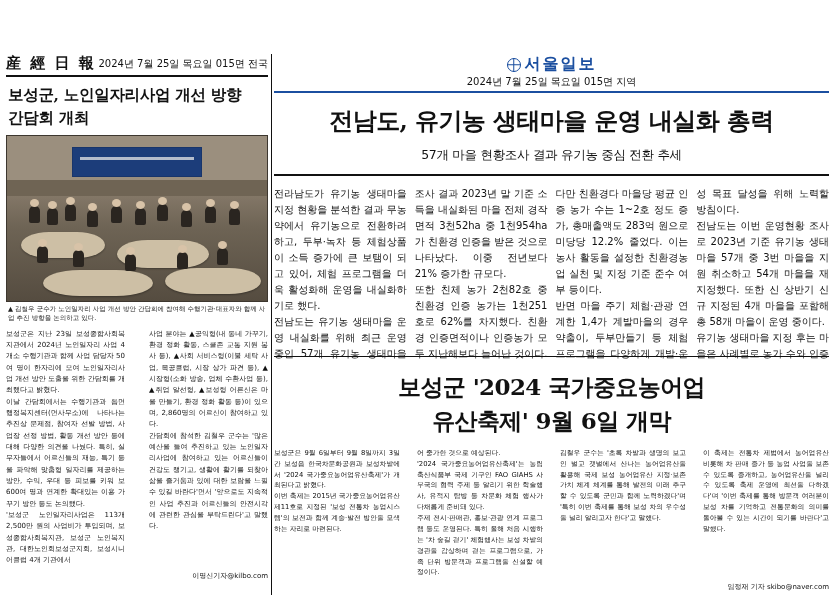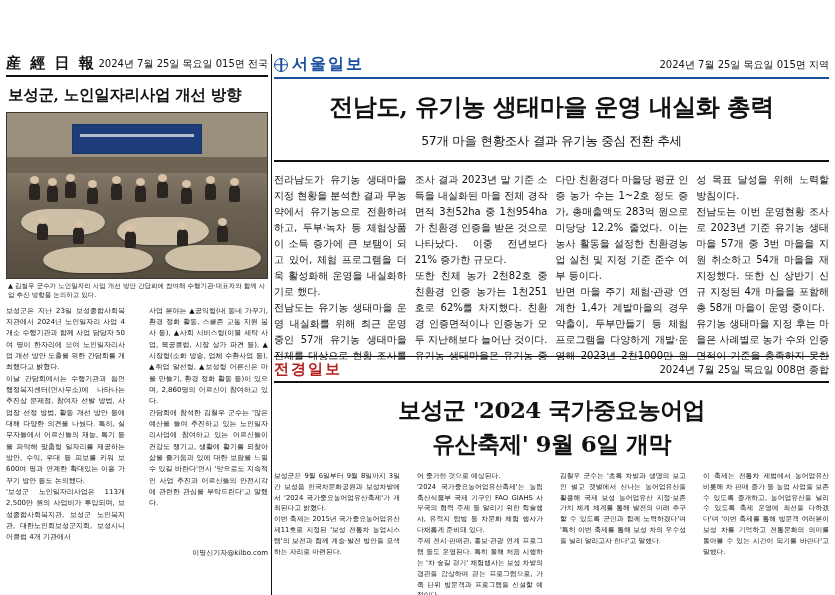--- a/index.html
+++ b/index.html
@@ -34,21 +34,21 @@
   .photo .ph{position:absolute;width:9px;height:8px;border-radius:50%;background:#d8c3a8;}
   .photo .wall{position:absolute;left:0;top:0;width:100%;height:44px;background:#9b8f7e;}
   .photo .wall2{position:absolute;left:0;top:44px;width:100%;height:16px;background:#6f6454;}
   .cap{font-size:6.5px;line-height:1.45;color:#222;margin:3px 2px 5px 2px;}
   .cols{display:flex;gap:24px;}
   .col{flex:1;font-size:7px;line-height:1.62;text-align:justify;color:#111;}
   .byline{font-size:7px;text-align:right;margin-top:4px;color:#111;}
 
   
   #art-tr{left:274px;top:6px;width:555px;height:300px;}
-  #art-tr .mast{border-bottom:2px solid #1b4fa0;}
+  #art-tr .mast{border-bottom:2px solid #1b4fa0;flex-direction:column;}
   #art-tr .mast-name{font-size:16px;color:#1b4fa0;display:flex;align-items:center;gap:4px;}
   .globe{width:12px;height:12px;border-radius:50%;border:1.5px solid #1b4fa0;position:relative;display:inline-block;}
   .globe:before{content:"";position:absolute;left:50%;top:-1px;bottom:-1px;width:1.5px;background:#1b4fa0;transform:translateX(-50%);}
   .globe:after{content:"";position:absolute;top:50%;left:-1px;right:-1px;height:1.5px;background:#1b4fa0;transform:translateY(-50%);}
   .hl-tr{font-family:"DejaVu Serif",serif;font-weight:bold;font-size:24px;text-align:center;margin:12px 0 10px 0;letter-spacing:-0.6px;}
   .sub-tr{font-size:12.5px;font-weight:normal;text-align:center;margin:4px 0 10px 0;letter-spacing:-0.3px;}
   .sub-rule{border-top:1px solid #111;border-bottom:1px solid #111;height:0;margin:0 0 10px 0;}
   .cols5{display:flex;gap:8px;}
   .cols5 .col{font-size:10px;line-height:1.6;}
 
@@ -68,20 +68,21 @@
 
 <div class="page">
 
   <div class="clip" id="art-left">
     <div class="mast">
       <div class="mast-name">産 經 日 報</div>
       <div class="mast-date">2024년 7월 25일 목요일 015면 전국</div>
     </div>
 
     <div class="hl-left">보성군, 노인일자리사업 개선 방향</div>
+    <div class="hl-left" style="margin-top:-4px">간담회 개최</div>
 
     <div class="photo">
       <div class="room"></div>
       <div class="wall"></div>
       <div class="wall2"></div>
       <div class="banner"></div>
       <div class="tbl t1"></div>
         <div class="tbl t2"></div>
         <div class="tbl t3"></div>
         <div class="tbl t4"></div>
@@ -156,24 +157,20 @@
 전남도는 이번 운영현황 조사로 2023년 기준 유기농 생태마을 57개 중 3번 마을을 지원 취소하고 54개 마을을 재지정했다. 또한 신 상반기 신규 지정된 4개 마을을 포함해 총 58개 마을이 운영 중이다.
 유기농 생태마을 지정 후는 마을은 사례별로 농가 수와 인증 면적이 기준을 충족하지 못한 마을 1곳, 비대도적 마을도가 발생한 마을 2곳이다. 반면 2021년 7월 종류 2곳 신청에 심사로 재지정 예비를 결정할 계획이다.
 유덕규 전남도 친환경농업과장은 '유기농 생태마을의 친환경농업 실천을 확인하고 체험 운영 및 지역을 구축함으로써 '유기농 생태마을 운영 내실화를 통해 지속 가능한 친환경농업 조성에 최선을 다하겠다'고 말했다.</div>
     </div>
     <div class="byline">이용윤 기자</div>
   </div>
 
   <div class="vrule" style="left:274px;top:308px;width:555px;height:1px;background:#111;"></div>
 
   <div class="clip" id="art-br">
-    <div class="mast">
-      <div class="mast-name">전경일보</div>
-      <div class="mast-date">2024년 7월 25일 목요일 008면 종합</div>
-    </div>
 
     <div class="hl-br">보성군 '2024 국가중요농어업</div>
     <div class="hl-br" style="margin-top:-8px">유산축제' 9월 6일 개막</div>
 
     <div class="cols4">
       <div class="col" style="white-space:pre-line">보성군은 9월 6일부터 9월 8일까지 3일간 보성읍 한국차문화공원과 보성차밭에서 '2024 국가중요농어업유산축제'가 개최된다고 밝혔다.
 이번 축제는 2015년 국가중요농어업유산 제11호로 지정된 '보성 전통차 농업시스템'의 보전과 함께 계승·발전 방안을 모색하는 자리로 마련된다.</div>
       <div class="col" style="white-space:pre-line">어 중가한 것으로 예상된다.
 '2024 국가중요농어업유산축제'는 농림축산식품부 국제 기구인 FAO GIAHS 사무국의 협력 주제 등 알리기 위한 학술행사, 유적지 탐방 등 차문화 체험 행사가 다채롭게 준비돼 있다.
 주제 전시·판매관, 홍보·관광 연계 프로그램 등도 운영된다. 특히 올해 처음 시행하는 '차 숲길 걷기' 체험행사는 보성 차밭의 경관을 감상하며 걷는 프로그램으로, 가족 단위 방문객과 프로그램을 신설할 예정이다.</div>

